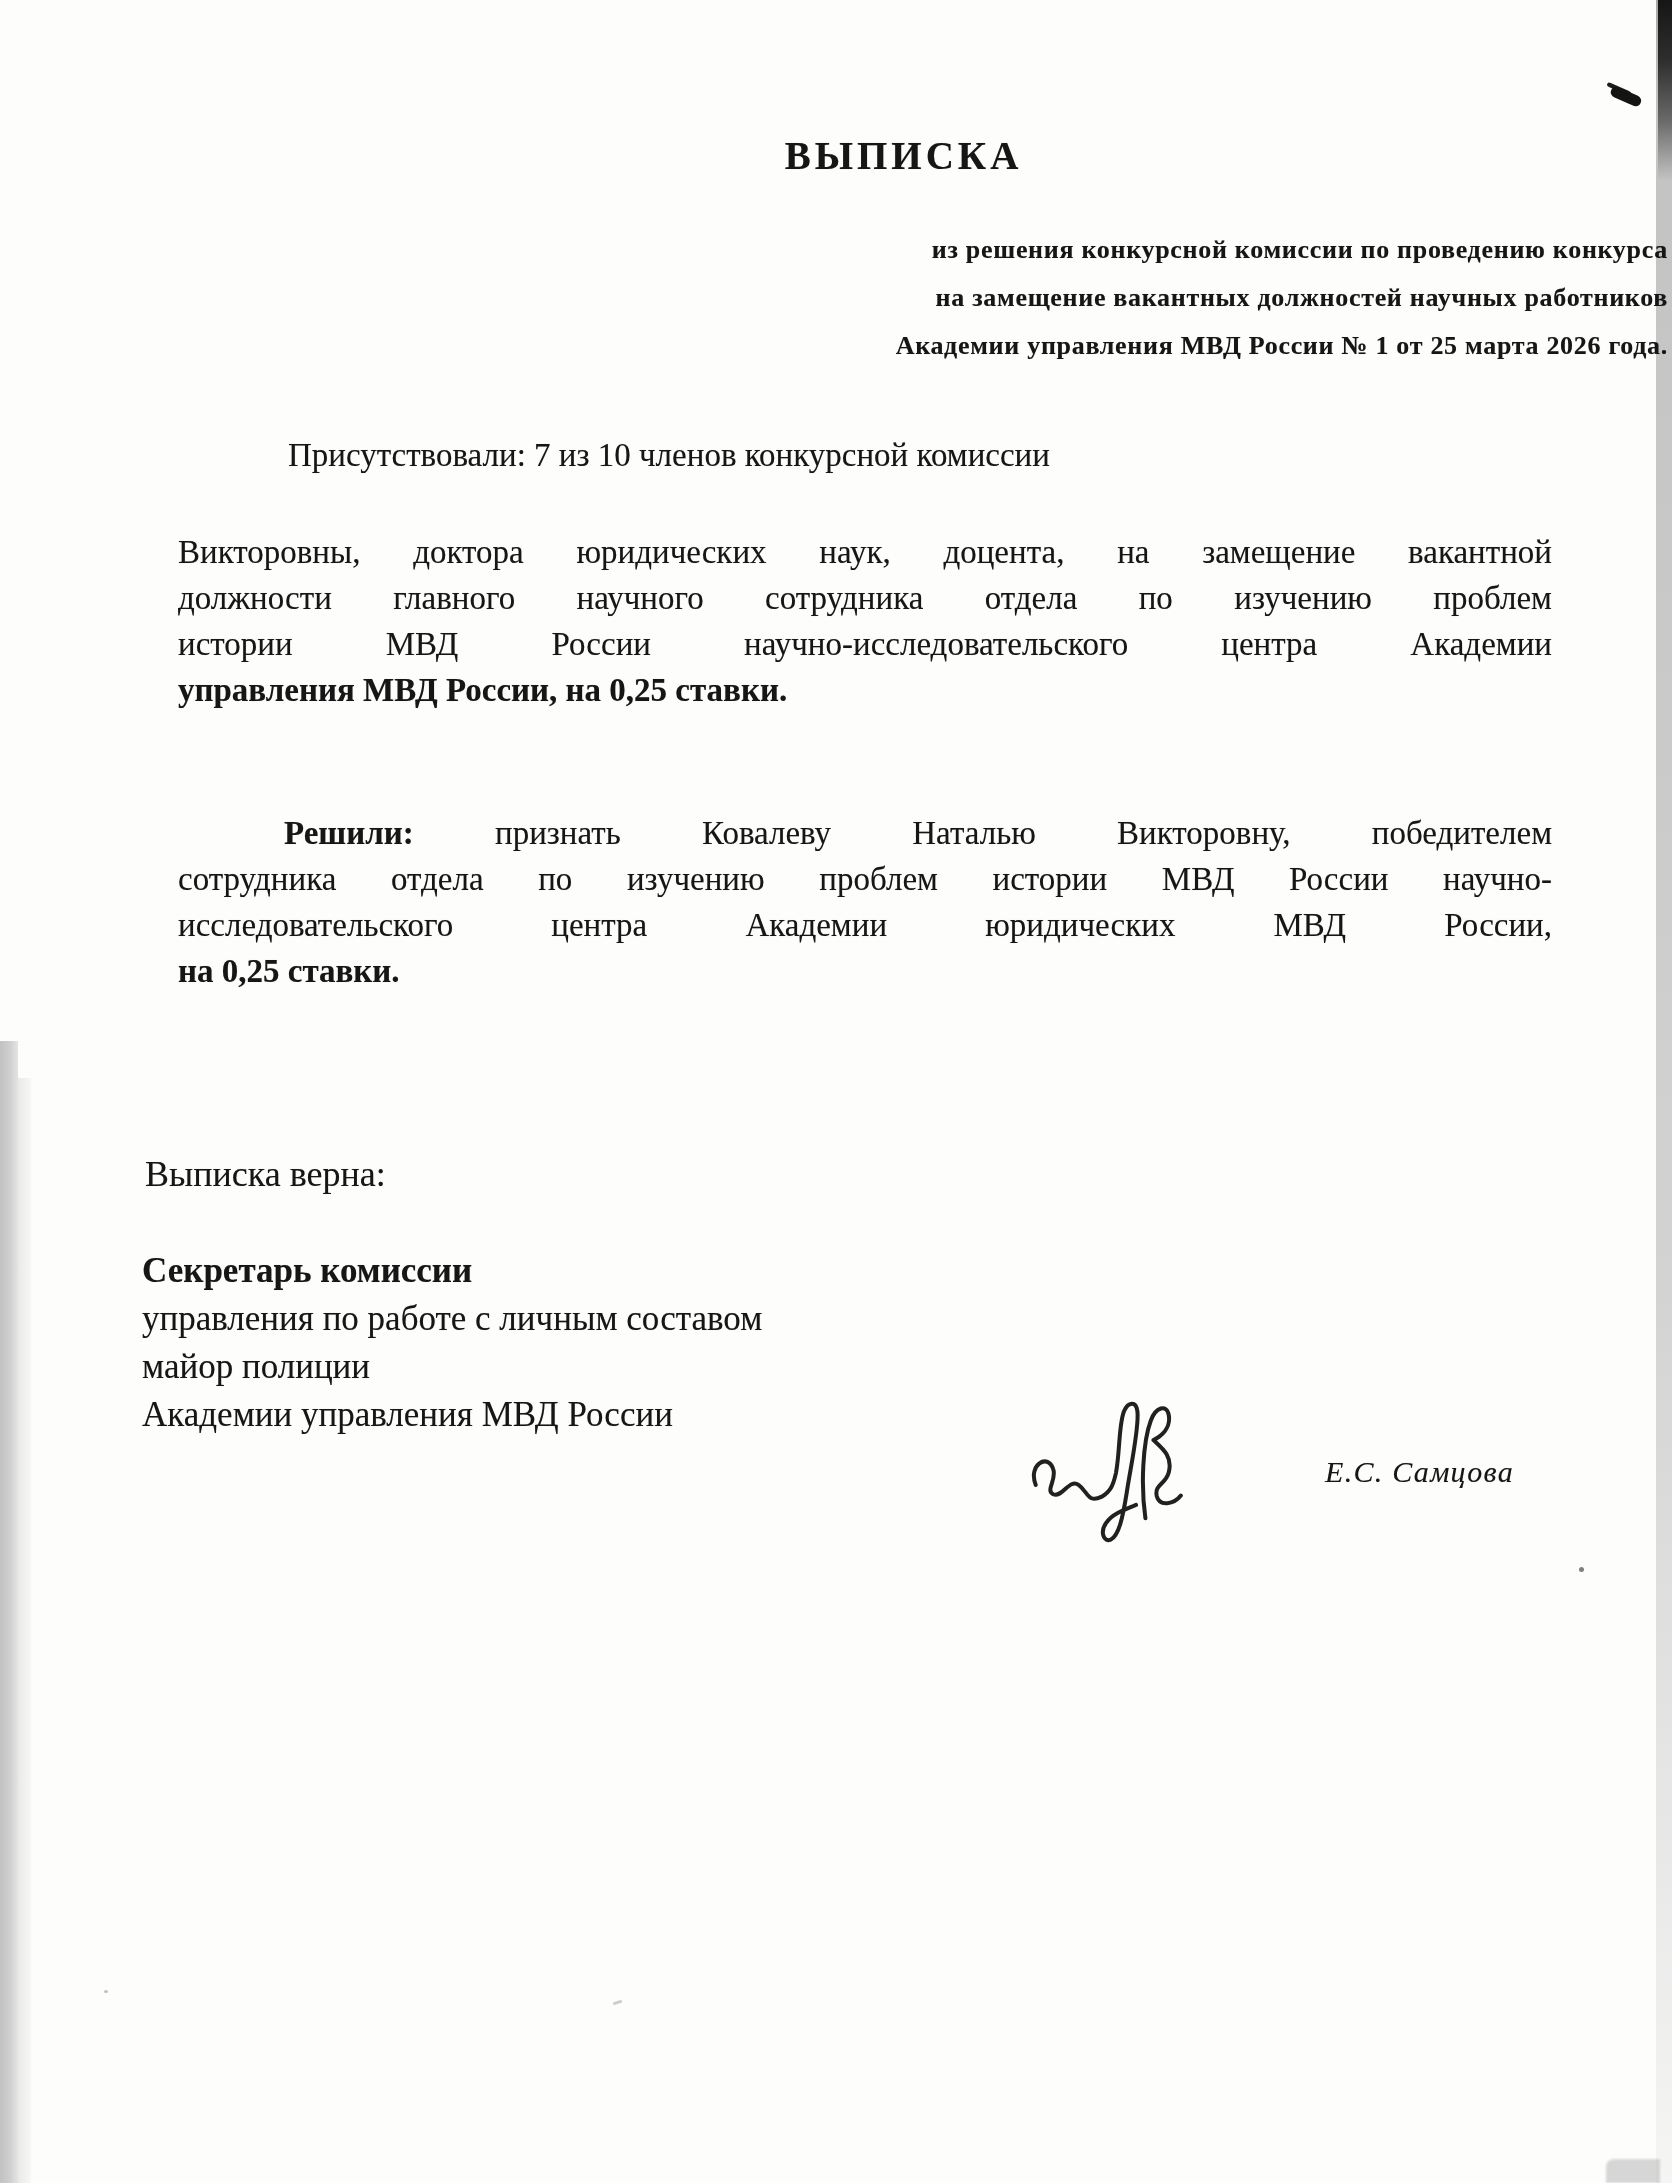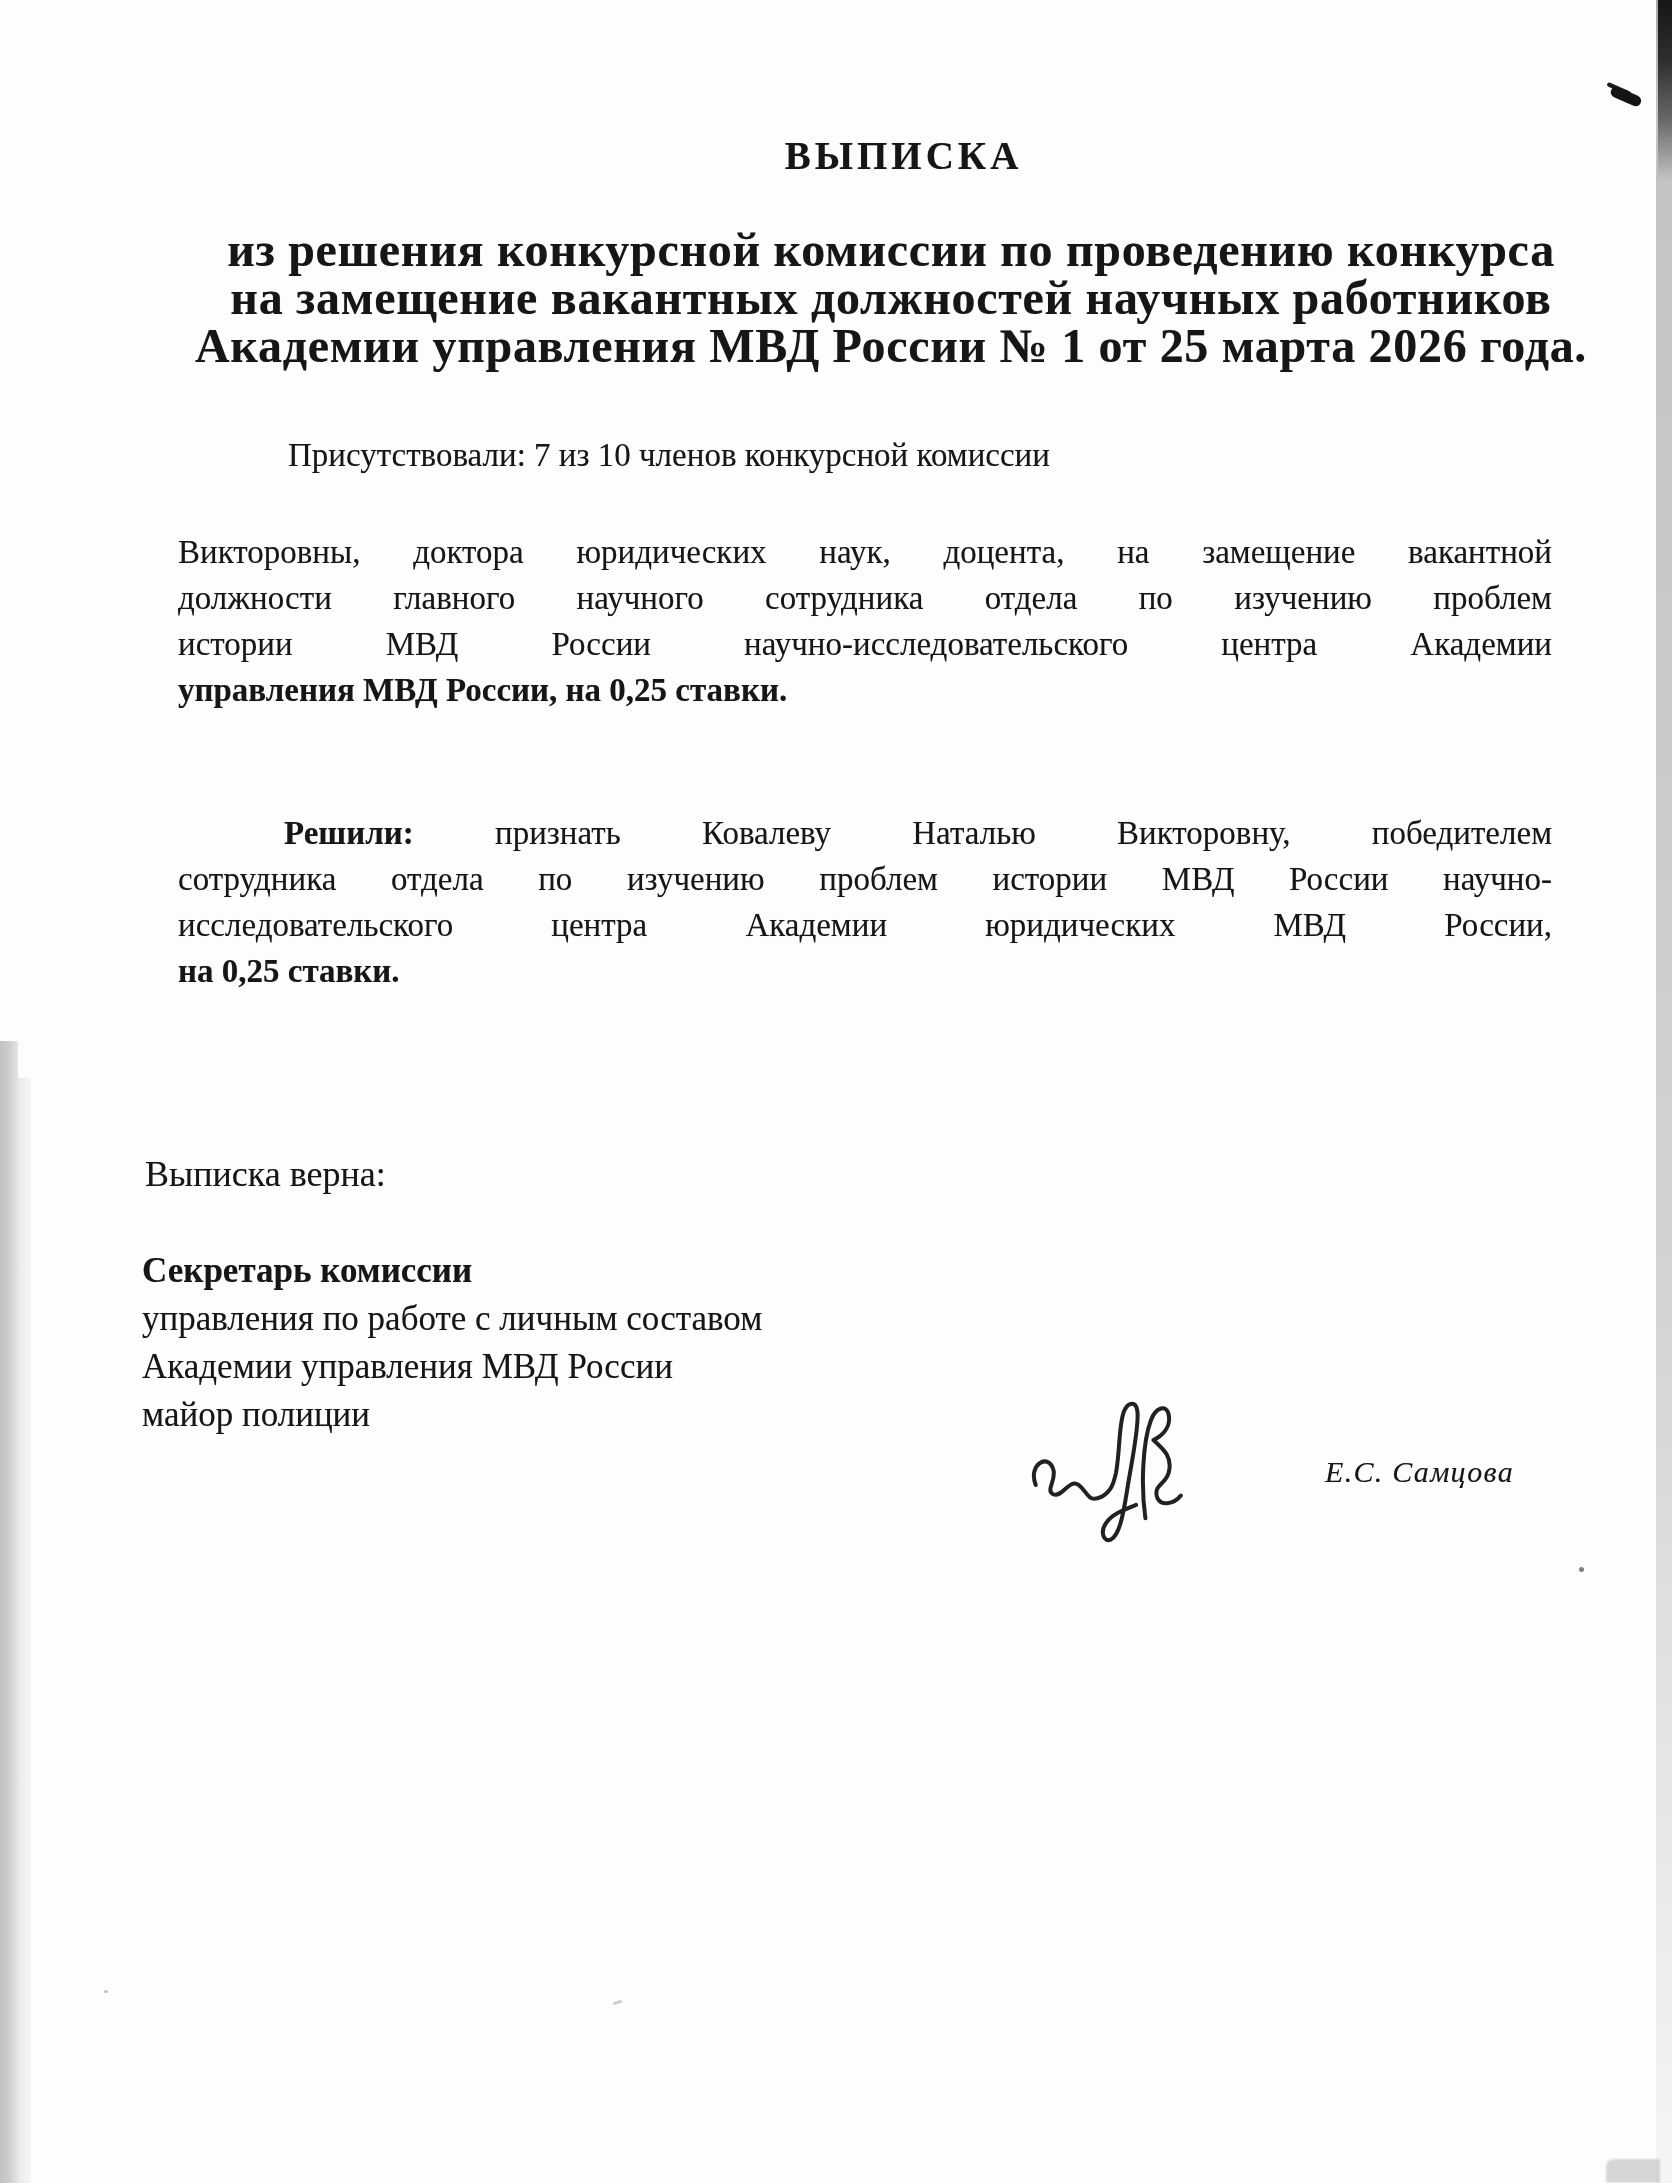--- a/index.html
+++ b/index.html
@@ -44,21 +44,21 @@
   .speck1{position:absolute;left:1579px;top:1567px;width:5.4px;height:5.4px;background:#4a4a4a;border-radius:50%;opacity:.7;}
   .speck2{position:absolute;left:104px;top:1990px;width:4px;height:3.3px;background:#9a9a9a;border-radius:50%;opacity:.6;}
   .speck3{position:absolute;left:613px;top:2001px;width:8.7px;height:2.7px;background:#b3b3b3;transform:rotate(-18deg);opacity:.65;}
   
   .title{
     position:absolute;top:133px;left:134px;width:1539px;
     text-align:center;font-weight:bold;font-size:39px;letter-spacing:4px;
   }
   .subtitle{
     position:absolute;top:226px;left:114px;width:1554px;
-    text-align:center;font-weight:bold;font-size:48px;line-height:48px;letter-spacing:0.7px;
+    text-align:right;font-weight:bold;font-size:26px;line-height:48px;letter-spacing:0.7px;
   }
   .attendance{
     position:absolute;top:437px;left:288px;font-size:33px;
   }
   .para{
     position:absolute;left:178px;width:1374px;
     font-size:33px;line-height:46px;
   }
   .para-agenda{top:529px;}
   .para-resolution{top:810px;}
@@ -127,22 +127,22 @@
         <div class="line">на 0,25 ставки.</div>
       </div>
   </div>
 
   <div class="certification">Выписка верна:</div>
 
   <div class="sig-block">
     <div class="sig-role">Секретарь комиссии</div>
     <div>
         <div>управления по работе с личным составом</div>
+        <div>майор полиции</div>
         <div>Академии управления МВД России</div>
-        <div>майор полиции</div>
       </div>
   </div>
 
   <svg class="signature" viewBox="0 0 320 250" aria-hidden="true">
     <path d="M34,148 C22,118 52,100 60,124 C66,140 48,156 60,162 C74,168 84,138 98,148
              C112,158 112,176 132,166 C146,158 150,148 154,130
              C160,98 158,58 166,38 C172,24 184,22 186,38 C189,62 176,120 170,160
              C164,198 158,224 146,230 C136,234 129,218 140,204 C148,192 164,186 184,178
              M198,198 C191,150 194,84 206,52 C213,32 230,26 233,44 C236,63 222,75 210,81
              C223,93 239,105 233,129 C228,148 211,147 215,165 C219,181 241,177 251,164" stroke="#101010" stroke-width="6" fill="none" stroke-linecap="round" stroke-linejoin="round" opacity="0.93"></path>

